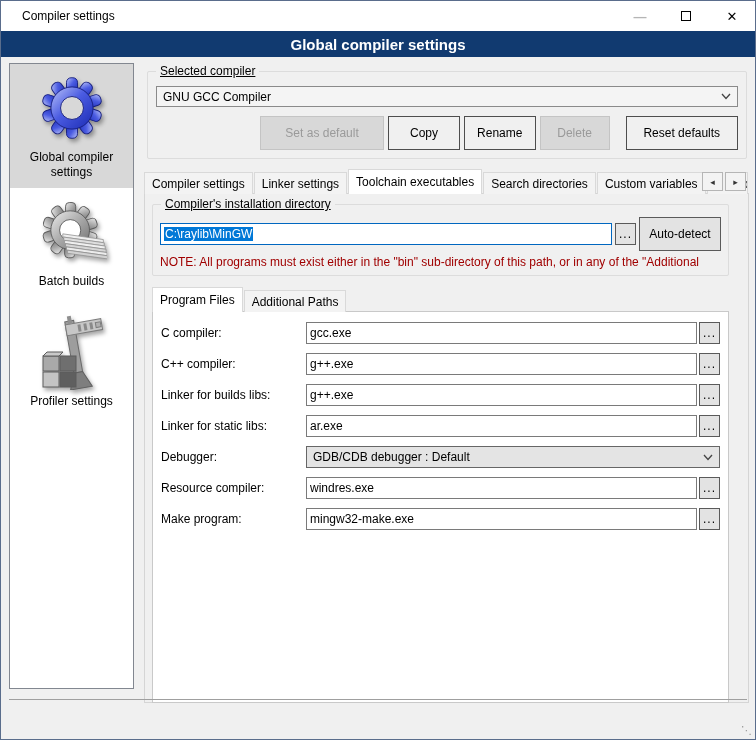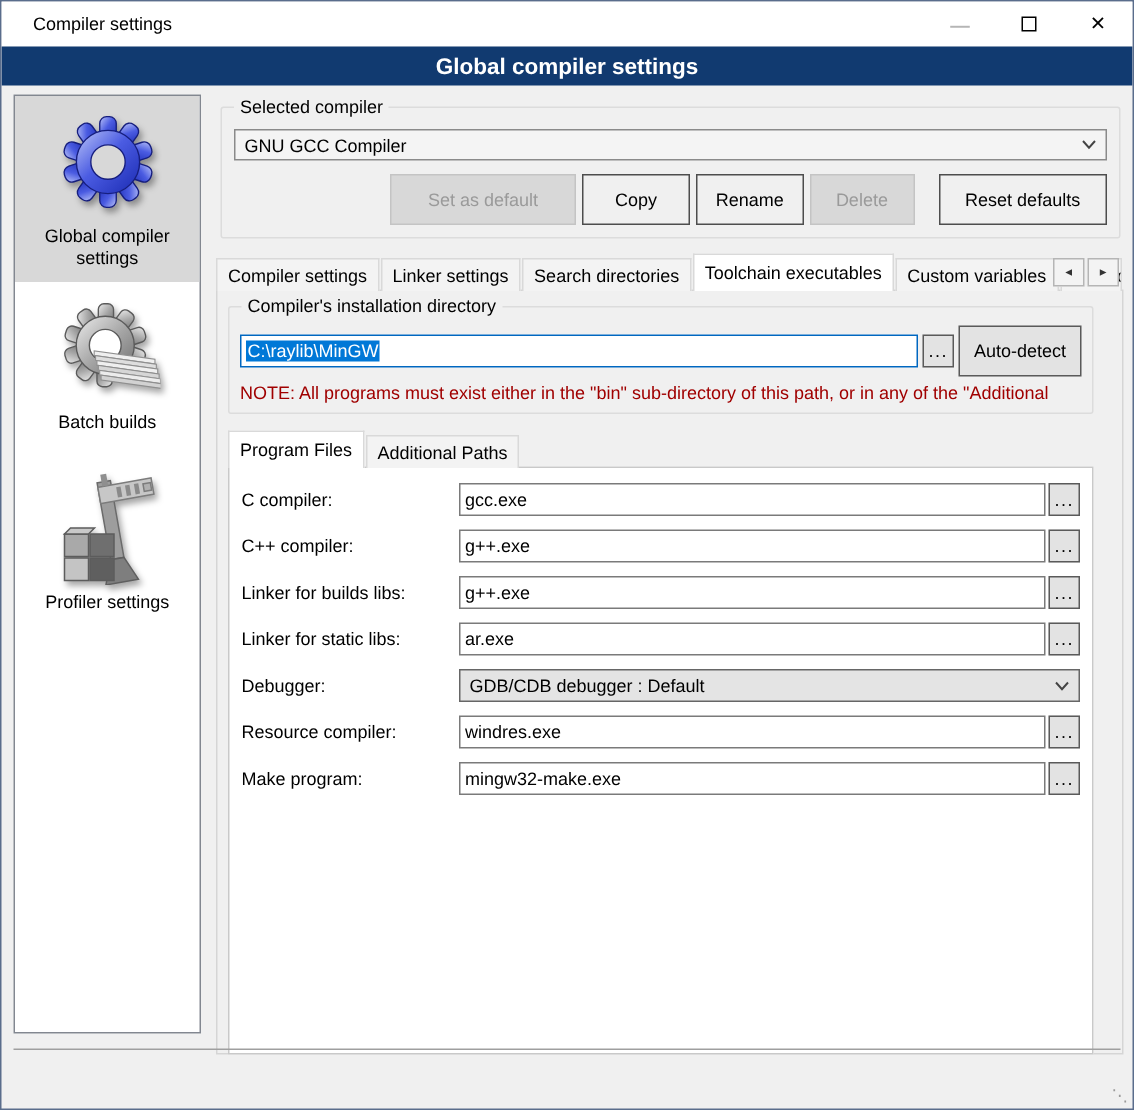--- a/index.html
+++ b/index.html
@@ -31,21 +31,21 @@
                padding-top:8px; }
   .side-item.sel { background:#d8d8d8; }
   .side-item .lbl { margin-top:6px; line-height:15px; padding:0 4px; }
   .icon-wrap { width:78px; height:72px; display:flex; align-items:center; justify-content:center; }
   .icon-wrap svg { filter:drop-shadow(2px 3px 2px rgba(0,0,0,0.35)); }
 
   
   .main { position:absolute; left:143px; top:62px; width:605px; height:626px; }
 
   .groupbox { border:1px solid #dcdcdc; position:relative; border-radius:2px; }
-  .groupbox > .gb-label { position:absolute; top:-8px; left:8px; background:#f0f0f0; padding:0 4px; }
+  .groupbox > .gb-label { position:absolute; top:-8px; left:8px; background:#f0f0f0; padding:0 4px;text-decoration:underline; }
 
   .group-sel { margin:8px 2px 0 3px; padding:14px 8px 8px 8px; }
   .combo { height:21px; background:#f4f4f4; border:1px solid #8a8a8a; display:flex;
            align-items:center; padding:0 6px; }
   .combo .val { flex:1; white-space:nowrap; overflow:hidden; }
   .chev { width:10px; height:7px; flex:none; }
   .btnrow { display:flex; margin-top:9px; margin-left:104px; gap:4px; }
   .btn { height:34px; background:#f0f0f0; border:1px solid #4d4d4d; display:flex;
          align-items:center; justify-content:center; font-size:12px; }
   .btn.dis { background:#d8d8d8; border-color:#c4c4c4; color:#9a9a9a; }
@@ -224,22 +224,22 @@
         <div class="btn b-copy">Copy</div>
         <div class="btn b-rename">Rename</div>
         <div class="btn dis b-del">Delete</div>
         <div class="btn b-reset">Reset defaults</div>
       </div>
     </div>
 
     <div class="tabstrip">
       <div class="tab">Compiler settings</div>
       <div class="tab">Linker settings</div>
+      <div class="tab active">Toolchain executables</div>
       <div class="tab">Search directories</div>
-      <div class="tab active">Toolchain executables</div>
       <div class="tab">Custom variables</div>
       <div class="tab clip">Build options</div>
       <div class="tab-arrows">
         <div class="tab-arrow">
           <span>◂</span>
         </div>
         <div class="tab-arrow">
           <span>▸</span>
         </div>
       </div>

